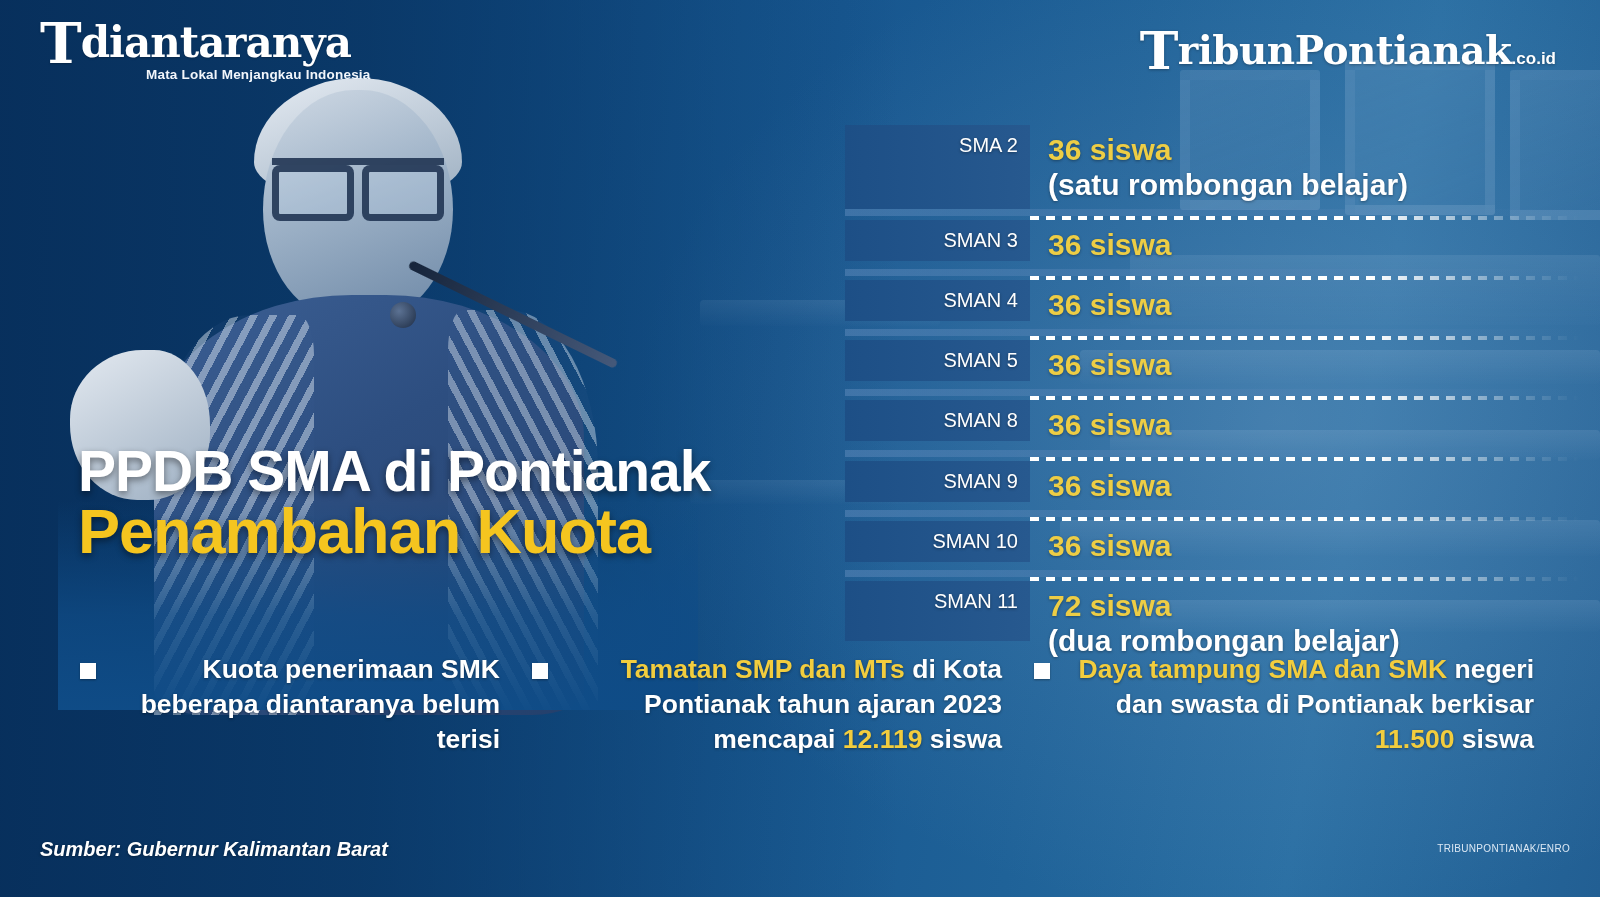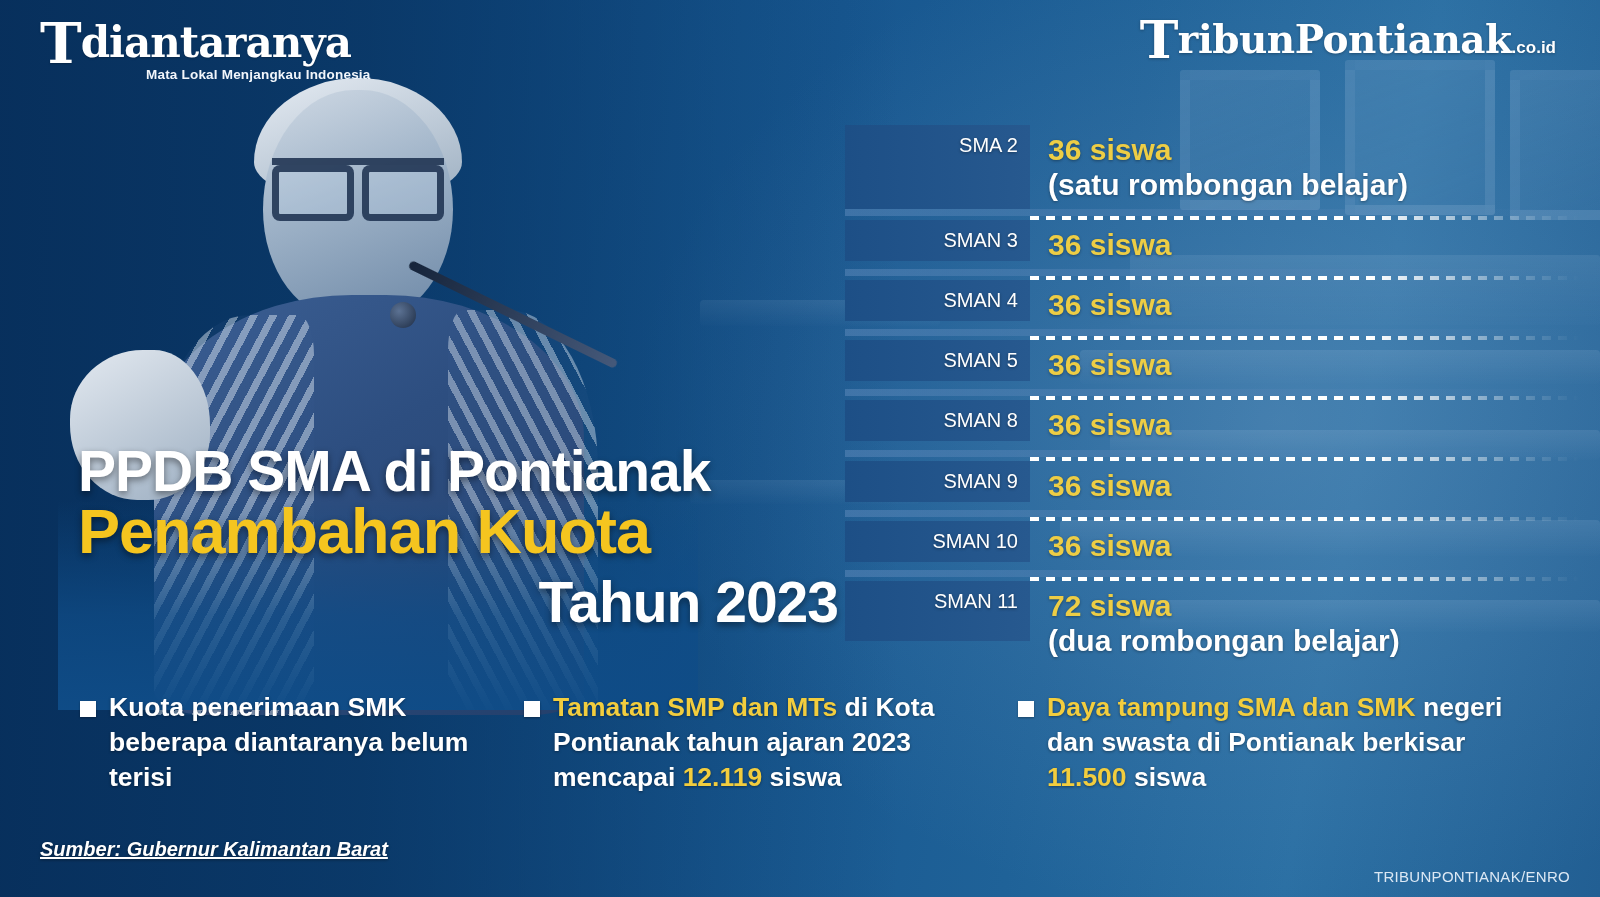--- a/index.html
+++ b/index.html
@@ -43,21 +43,21 @@
   .logo-left .wordmark{
     font-family:"DejaVu Serif","Liberation Serif",serif;
     font-weight:bold;font-size:42px;letter-spacing:-1px;line-height:1;
     text-shadow:0 1px 2px rgba(0,0,0,.25);
   }
   .logo-left .wordmark .drop{font-size:56px;line-height:0;vertical-align:-6px;}
   .logo-left .tagline{
     font-size:13.5px;font-weight:600;letter-spacing:.2px;margin-top:3px;margin-left:62px;color:#f2f6fb;padding-left:44px;
   }
   .logo-right{
-    position:absolute;right:44px;top:20px;color:#fff;
+    position:absolute;right:44px;top:31px;color:#fff;
     font-family:"DejaVu Serif","Liberation Serif",serif;
     font-weight:bold;font-size:39px;letter-spacing:-.5px;line-height:1;
     text-shadow:0 1px 3px rgba(0,0,0,.3);
   }
   .logo-right .drop{font-size:52px;line-height:0;vertical-align:-5px;}
   .logo-right .tld{font-family:"Liberation Sans",sans-serif;font-size:17px;font-weight:600;letter-spacing:0;}
 
   
   .speaker{position:absolute;left:58px;top:60px;width:640px;height:640px;pointer-events:none;}
   .sp-shape{position:absolute;filter:blur(.4px);}
@@ -145,37 +145,37 @@
   .sep{
     height:4px;margin-left:185px;
     background-image:linear-gradient(90deg,#ffffff 0 9px,rgba(255,255,255,0) 9px 16px);
     background-size:16px 4px;
     -webkit-mask-image:linear-gradient(90deg,#000 0%,#000 62%,rgba(0,0,0,.15) 92%,rgba(0,0,0,0) 100%);
             mask-image:linear-gradient(90deg,#000 0%,#000 62%,rgba(0,0,0,.15) 92%,rgba(0,0,0,0) 100%);
   }
   .gap{height:7px;background:linear-gradient(90deg,rgba(90,135,185,.55) 0%,rgba(90,135,185,.18) 70%,rgba(90,135,185,0) 100%);}
 
   
-  .bullets{position:absolute;left:80px;top:690px;width:1460px;display:flex;gap:24px;z-index:6;}
+  .bullets{position:absolute;left:80px;top:652px;width:1460px;display:flex;gap:32px;z-index:6;text-align:right;}
   .bullet{display:flex;align-items:flex-start;gap:13px;}
   .b1{width:420px;} .b2{width:470px;} .b3{width:500px;}
   .sq{flex:0 0 auto;width:16px;height:16px;background:#ffffff;margin-top:11px;box-shadow:0 1px 2px rgba(0,0,0,.35);}
   .btxt{
     color:#ffffff;font-size:26.5px;font-weight:bold;line-height:1.33;
     text-shadow:0 1px 3px rgba(0,0,0,.4);
   }
   .btxt .hi{color:#f2cd3e;margin-top:28px;}
 
   
   .source{
     position:absolute;left:40px;top:838px;color:#ffffff;font-style:italic;font-weight:bold;
-    font-size:20px;text-shadow:0 1px 3px rgba(0,0,0,.4);z-index:6;text-decoration:underline;
+    font-size:20px;text-shadow:0 1px 3px rgba(0,0,0,.4);z-index:6;
   }
   .credit{
-    position:absolute;right:30px;top:868px;color:#dce8f4;font-size:15px;letter-spacing:.3px;z-index:6;
+    position:absolute;right:30px;top:843px;color:#dce8f4;font-size:10px;letter-spacing:.3px;z-index:6;
   }
 </style>
 </head>
 <body>
 
 <div class="canvas">
 
   <div class="photo">
     <div class="win" style="left:1180px;top:70px;width:140px;height:140px;"></div>
     <div class="win" style="left:1345px;top:60px;width:150px;height:155px;"></div>
@@ -207,21 +207,20 @@
   <div class="logo-left">
     <div class="wordmark"><span class="drop">T</span><span>diantaranya</span></div>
     <div class="tagline">Mata Lokal Menjangkau Indonesia</div>
   </div>
 
   <div class="logo-right"><span class="drop">T</span><span>ribunPontianak</span><span class="tld">.co.id</span></div>
 
   <div class="headline">
     <div class="hl-line hl2">PPDB SMA di Pontianak</div>
     <div class="hl-line hl1">Penambahan Kuota</div>
-    <div class="hl-line hl3">Tahun 2023</div>
   </div>
 
   <div class="table">
 
     <div class="row">
       <div class="label tall">SMA 2</div>
       <div class="value">
         <span class="num">36 siswa</span>
         <span class="note">(satu rombongan belajar)</span>
       </div>

